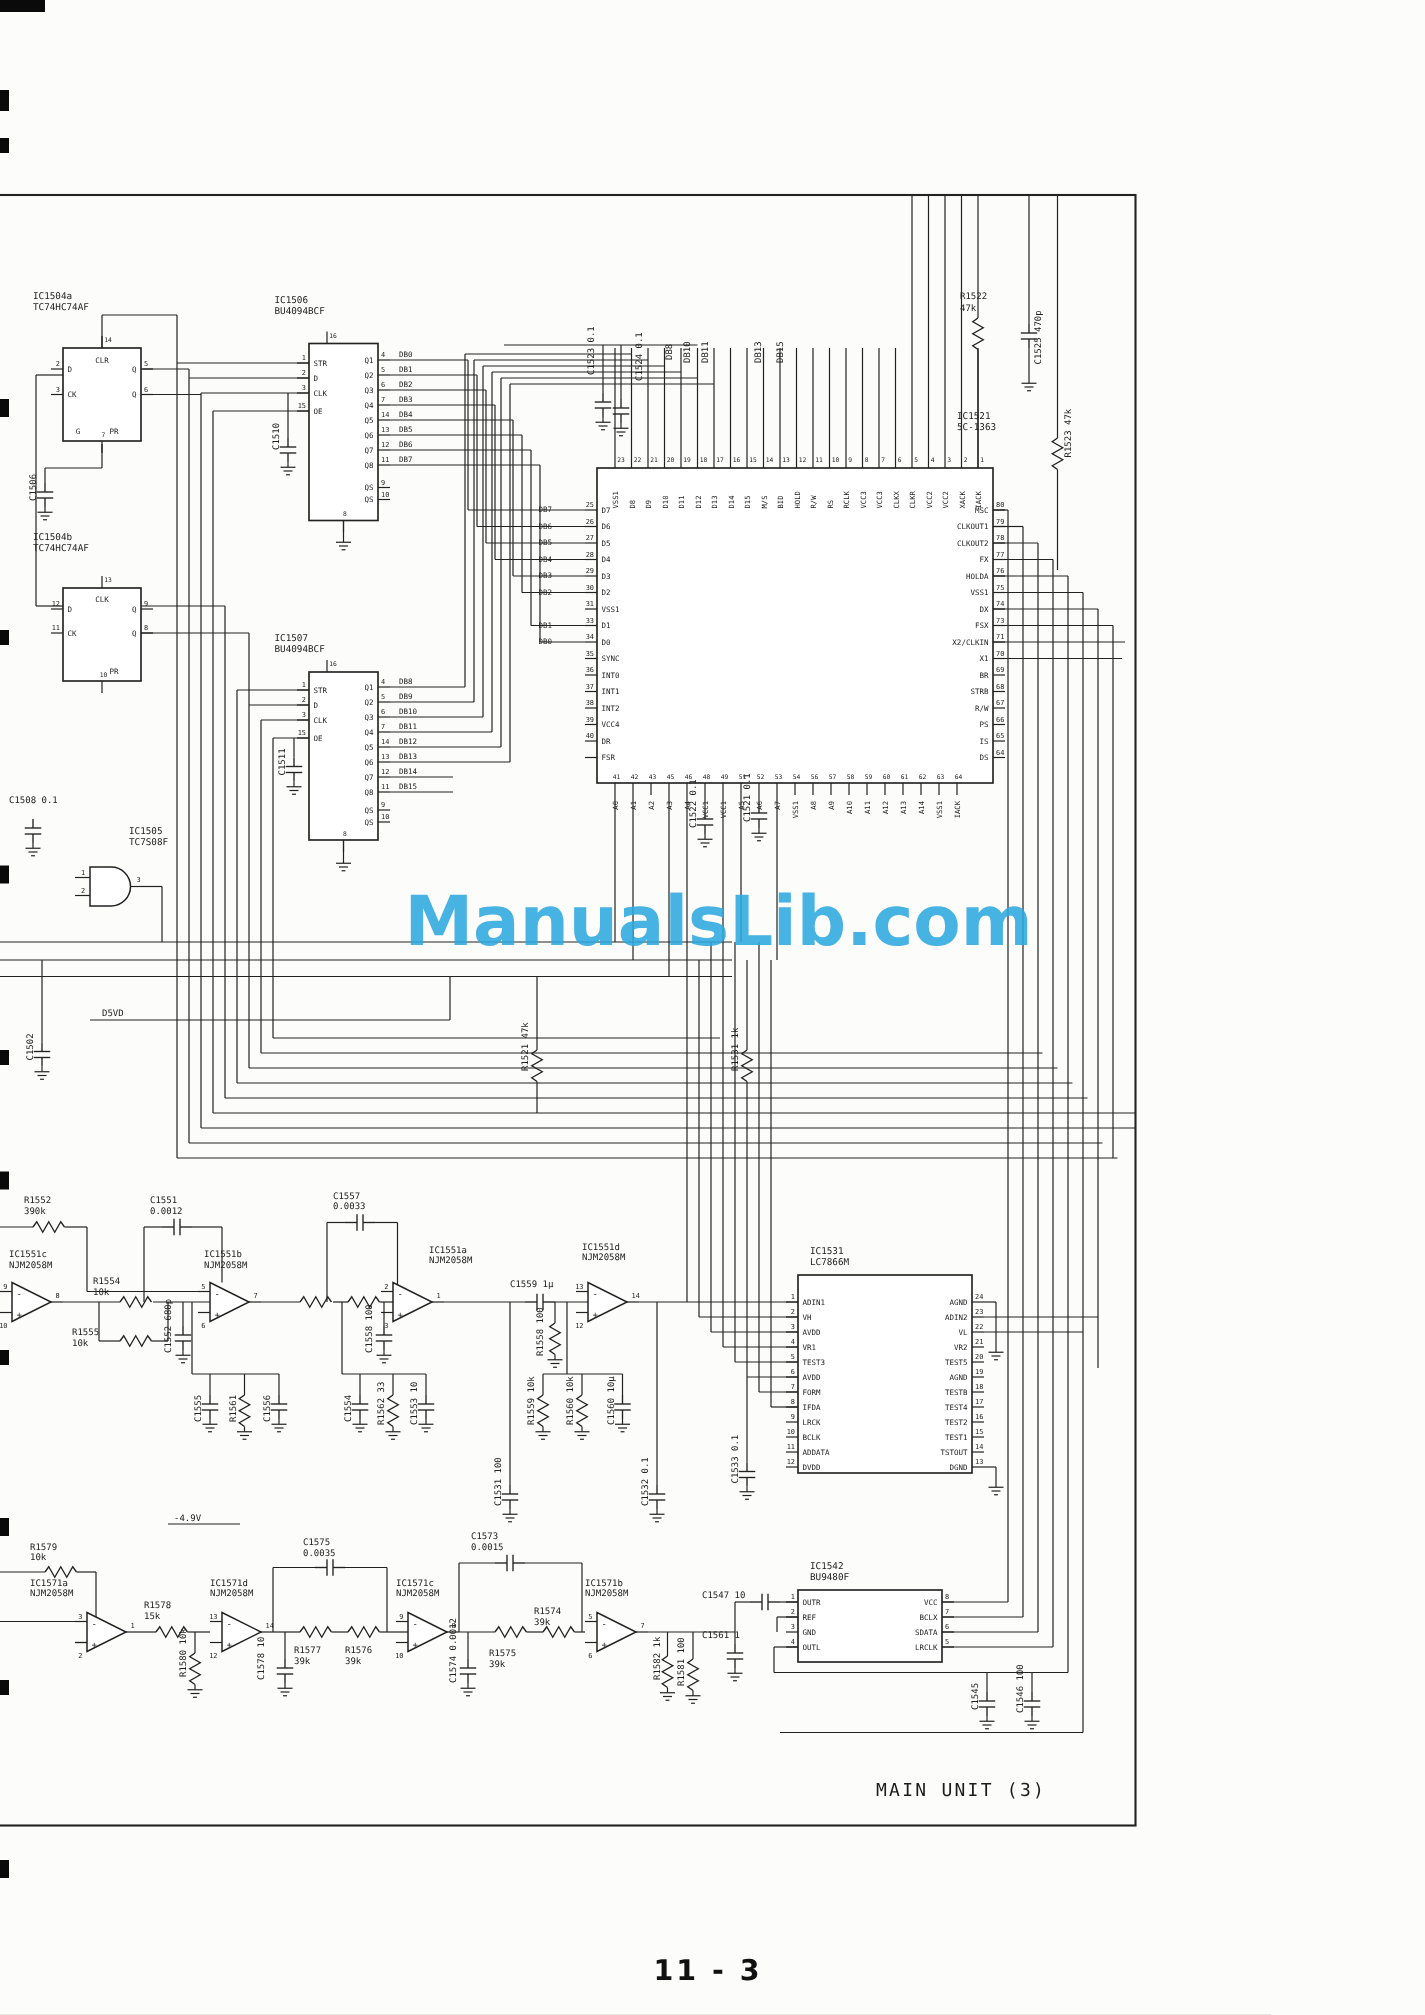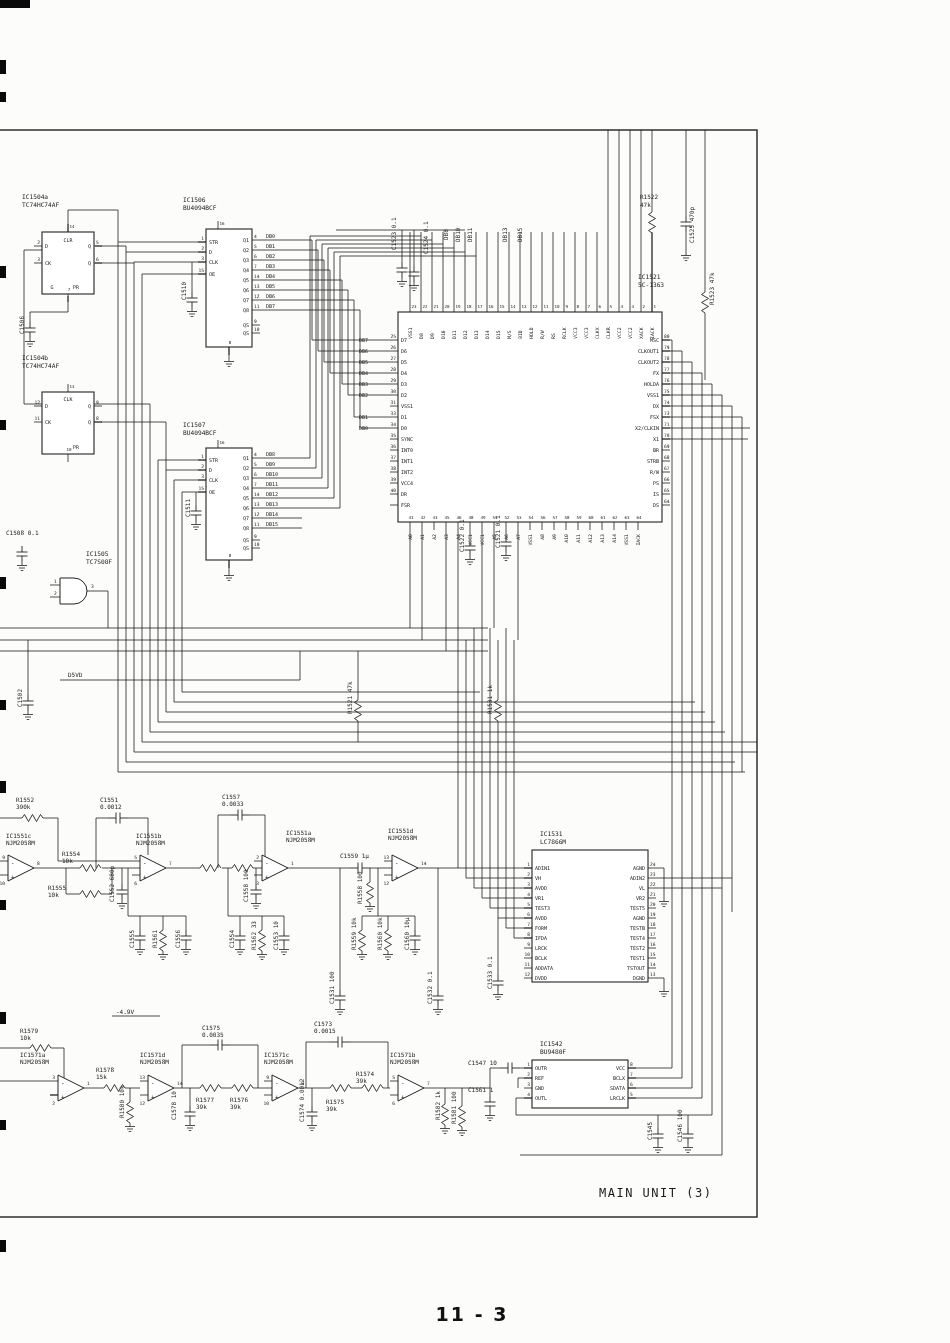--- a/index.html
+++ b/index.html
@@ -3,21 +3,21 @@
 <meta charset="utf-8">
 <style>
   html,body{margin:0;padding:0;background:#d8d8d4;}
   .page{position:relative;width:950px;height:1343px;background:#fcfcfa;overflow:hidden;
         font-family:"DejaVu Sans Mono",monospace;}
   #schem{position:absolute;left:0;top:0;}
   .watermark{position:absolute;left:479px;top:617px;transform:translate(-50%,-55%);
              font-family:"DejaVu Sans",sans-serif;font-weight:bold;font-size:46px;
              letter-spacing:0px;opacity:.88;white-space:nowrap;pointer-events:none;}
   .sheet-title{position:absolute;left:584px;top:1186px;font-size:12px;letter-spacing:1.5px;
-               color:#1c1c1c;white-space:nowrap;margin-left:15px;}
+               color:#1c1c1c;white-space:nowrap;}
   .page-number{position:absolute;left:472px;top:1303px;transform:translateX(-50%);
                font-family:"DejaVu Sans",sans-serif;font-weight:bold;font-size:19px;
                letter-spacing:2px;color:#111;}
 </style>
 </head>
 <body>
 
 <div class="page">
   <svg id="schem" width="950" height="1343" viewBox="0 0 950 1343">
       <rect x="-3" y="130" width="760" height="1087" fill="none" stroke="#222222" stroke-width="1.4"></rect>
@@ -1231,15 +1231,16 @@
       <text x="682" y="1142" font-size="6" text-anchor="start" fill="#222222" font-family="&quot;DejaVu Sans Mono&quot;,monospace" transform="rotate(-90 682 1142)">C1546 100</text>
       <text x="448" y="240" font-size="6" text-anchor="start" fill="#222222" font-family="&quot;DejaVu Sans Mono&quot;,monospace" transform="rotate(-90 448 240)">DB8</text>
       <text x="460" y="242" font-size="6" text-anchor="start" fill="#222222" font-family="&quot;DejaVu Sans Mono&quot;,monospace" transform="rotate(-90 460 242)">DB10</text>
       <text x="472" y="242" font-size="6" text-anchor="start" fill="#222222" font-family="&quot;DejaVu Sans Mono&quot;,monospace" transform="rotate(-90 472 242)">DB11</text>
       <text x="507" y="242" font-size="6" text-anchor="start" fill="#222222" font-family="&quot;DejaVu Sans Mono&quot;,monospace" transform="rotate(-90 507 242)">DB13</text>
       <text x="522" y="242" font-size="6" text-anchor="start" fill="#222222" font-family="&quot;DejaVu Sans Mono&quot;,monospace" transform="rotate(-90 522 242)">DB15</text>
       <text x="54" y="583" font-size="4.6" text-anchor="start" fill="#222222" font-family="&quot;DejaVu Sans Mono&quot;,monospace">1</text>
       <text x="54" y="595" font-size="4.6" text-anchor="start" fill="#222222" font-family="&quot;DejaVu Sans Mono&quot;,monospace">2</text>
       <text x="91" y="588" font-size="4.6" text-anchor="start" fill="#222222" font-family="&quot;DejaVu Sans Mono&quot;,monospace">3</text>
     </svg>
+  <div class="watermark" style="color: rgb(47, 169, 223);">ManualsLib.com</div>
   <div class="sheet-title">MAIN UNIT (3)</div>
   <div class="page-number">11 - 3</div>
 </div>
 
 </body></html>

